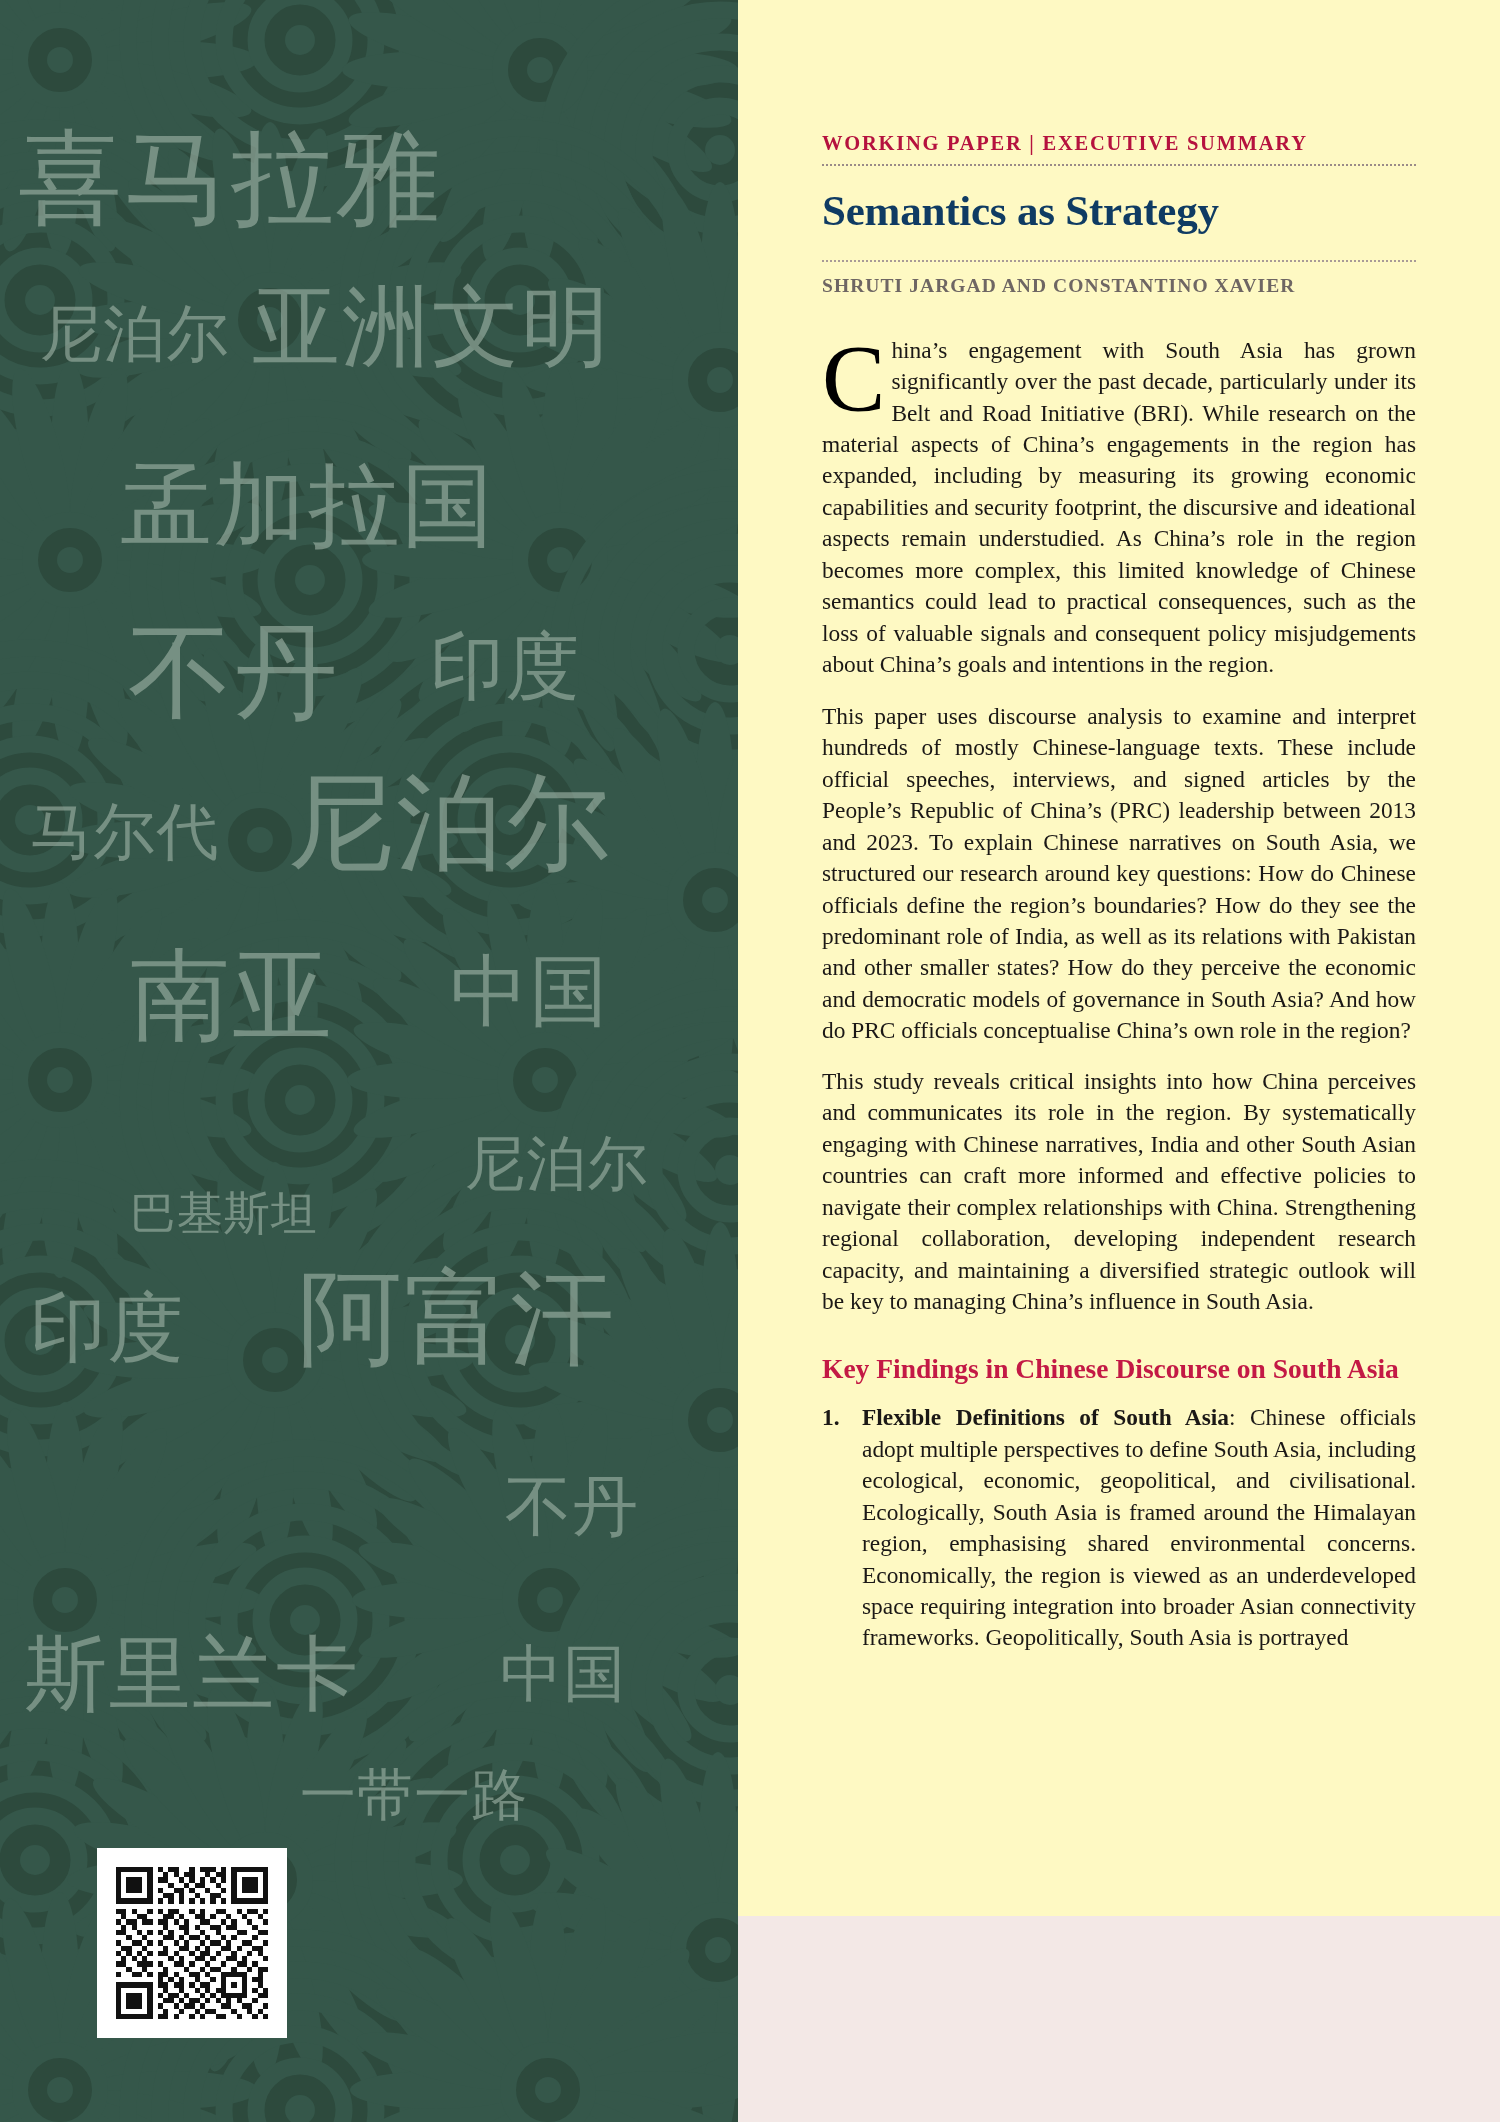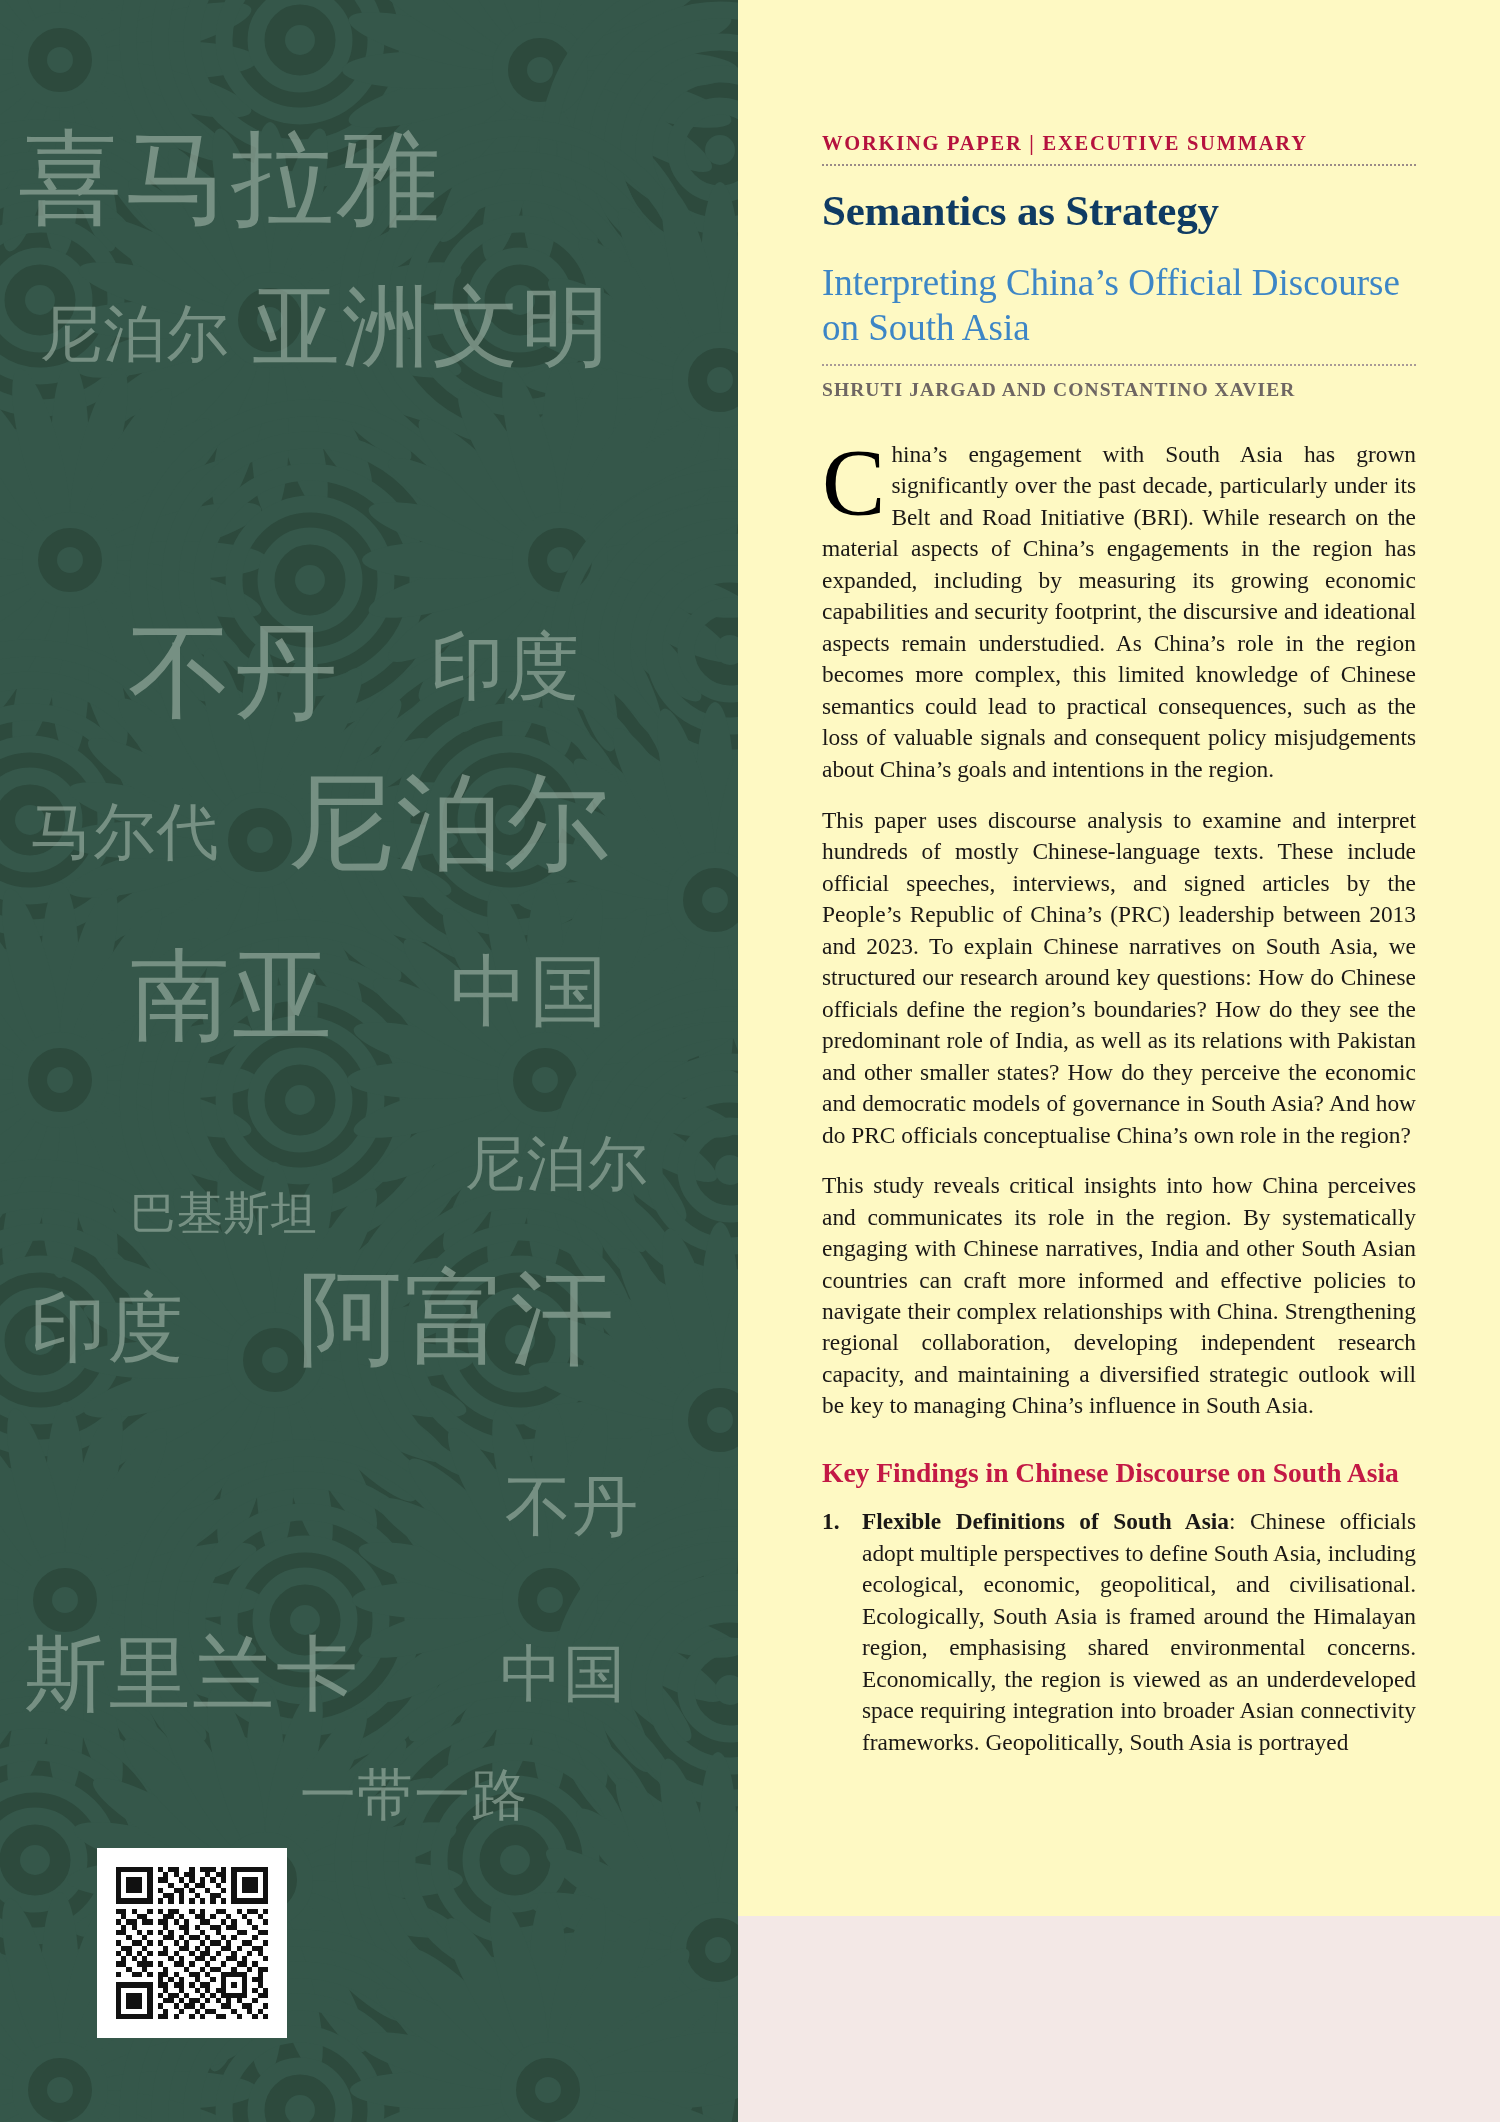--- a/index.html
+++ b/index.html
@@ -257,20 +257,21 @@
         <use href="#burst24" x="60" y="2090"></use>
         <use href="#rings" x="300" y="2110"></use>
         <use href="#burst24" x="548" y="2090"></use>
       </g>
     </svg>
 
     <div class="wordcloud">
       <span class="cw" style="left:18px;top:110px;font-size:104px;">喜马拉雅</span>
       <span class="cw" style="left:40px;top:292px;font-size:62px;">尼泊尔</span>
       <span class="cw" style="left:252px;top:268px;font-size:88px;">亚洲文明</span>
+      <span class="cw" style="left:120px;top:444px;font-size:92px;">孟加拉国</span>
       <span class="cw" style="left:128px;top:604px;font-size:104px;">不丹</span>
       <span class="cw" style="left:430px;top:618px;font-size:74px;">印度</span>
       <span class="cw" style="left:30px;top:790px;font-size:62px;">马尔代</span>
       <span class="cw" style="left:288px;top:752px;font-size:106px;">尼泊尔</span>
       <span class="cw" style="left:130px;top:930px;font-size:100px;">南亚</span>
       <span class="cw" style="left:450px;top:940px;font-size:78px;">中国</span>
       <span class="cw" style="left:130px;top:1183px;font-size:46px;">巴基斯坦</span>
       <span class="cw" style="left:465px;top:1124px;font-size:60px;">尼泊尔</span>
       <span class="cw" style="left:30px;top:1278px;font-size:76px;">印度</span>
       <span class="cw" style="left:298px;top:1250px;font-size:104px;">阿富汗</span>
@@ -554,21 +555,20 @@
     </div>
   </div>
 
   <div class="content">
 
     <div class="kicker">WORKING PAPER | EXECUTIVE SUMMARY</div>
     <div class="rule-dot"></div>
 
     <h1 class="title">Semantics as Strategy</h1>
 
-    <h2 class="subtitle">Interpreting China’s Official Discourse on South Asia</h2>
 
     <div class="rule-dot thin"></div>
 
     <div class="byline">SHRUTI JARGAD AND CONSTANTINO XAVIER</div>
 
     <p class="body lead">China’s engagement with South Asia has grown significantly over the past decade, particularly under its Belt and Road Initiative (BRI). While research on the material aspects of China’s engagements in the region has expanded, including by measuring its growing economic capabilities and security footprint, the discursive and ideational aspects remain understudied. As China’s role in the region becomes more complex, this limited knowledge of Chinese semantics could lead to practical consequences, such as the loss of valuable signals and consequent policy misjudgements about China’s goals and intentions in the region.</p>
     <p class="body">This paper uses discourse analysis to examine and interpret hundreds of mostly Chinese-language texts. These include official speeches, interviews, and signed articles by the People’s Republic of China’s (PRC) leadership between 2013 and 2023. To explain Chinese narratives on South Asia, we structured our research around key questions: How do Chinese officials define the region’s boundaries? How do they see the predominant role of India, as well as its relations with Pakistan and other smaller states? How do they perceive the economic and democratic models of governance in South Asia? And how do PRC officials conceptualise China’s own role in the region?</p>
     <p class="body">This study reveals critical insights into how China perceives and communicates its role in the region. By systematically engaging with Chinese narratives, India and other South Asian countries can craft more informed and effective policies to navigate their complex relationships with China. Strengthening regional collaboration, developing independent research capacity, and maintaining a diversified strategic outlook will be key to managing China’s influence in South Asia.</p>
 
     <h3 class="section">Key Findings in Chinese Discourse on South Asia</h3>

